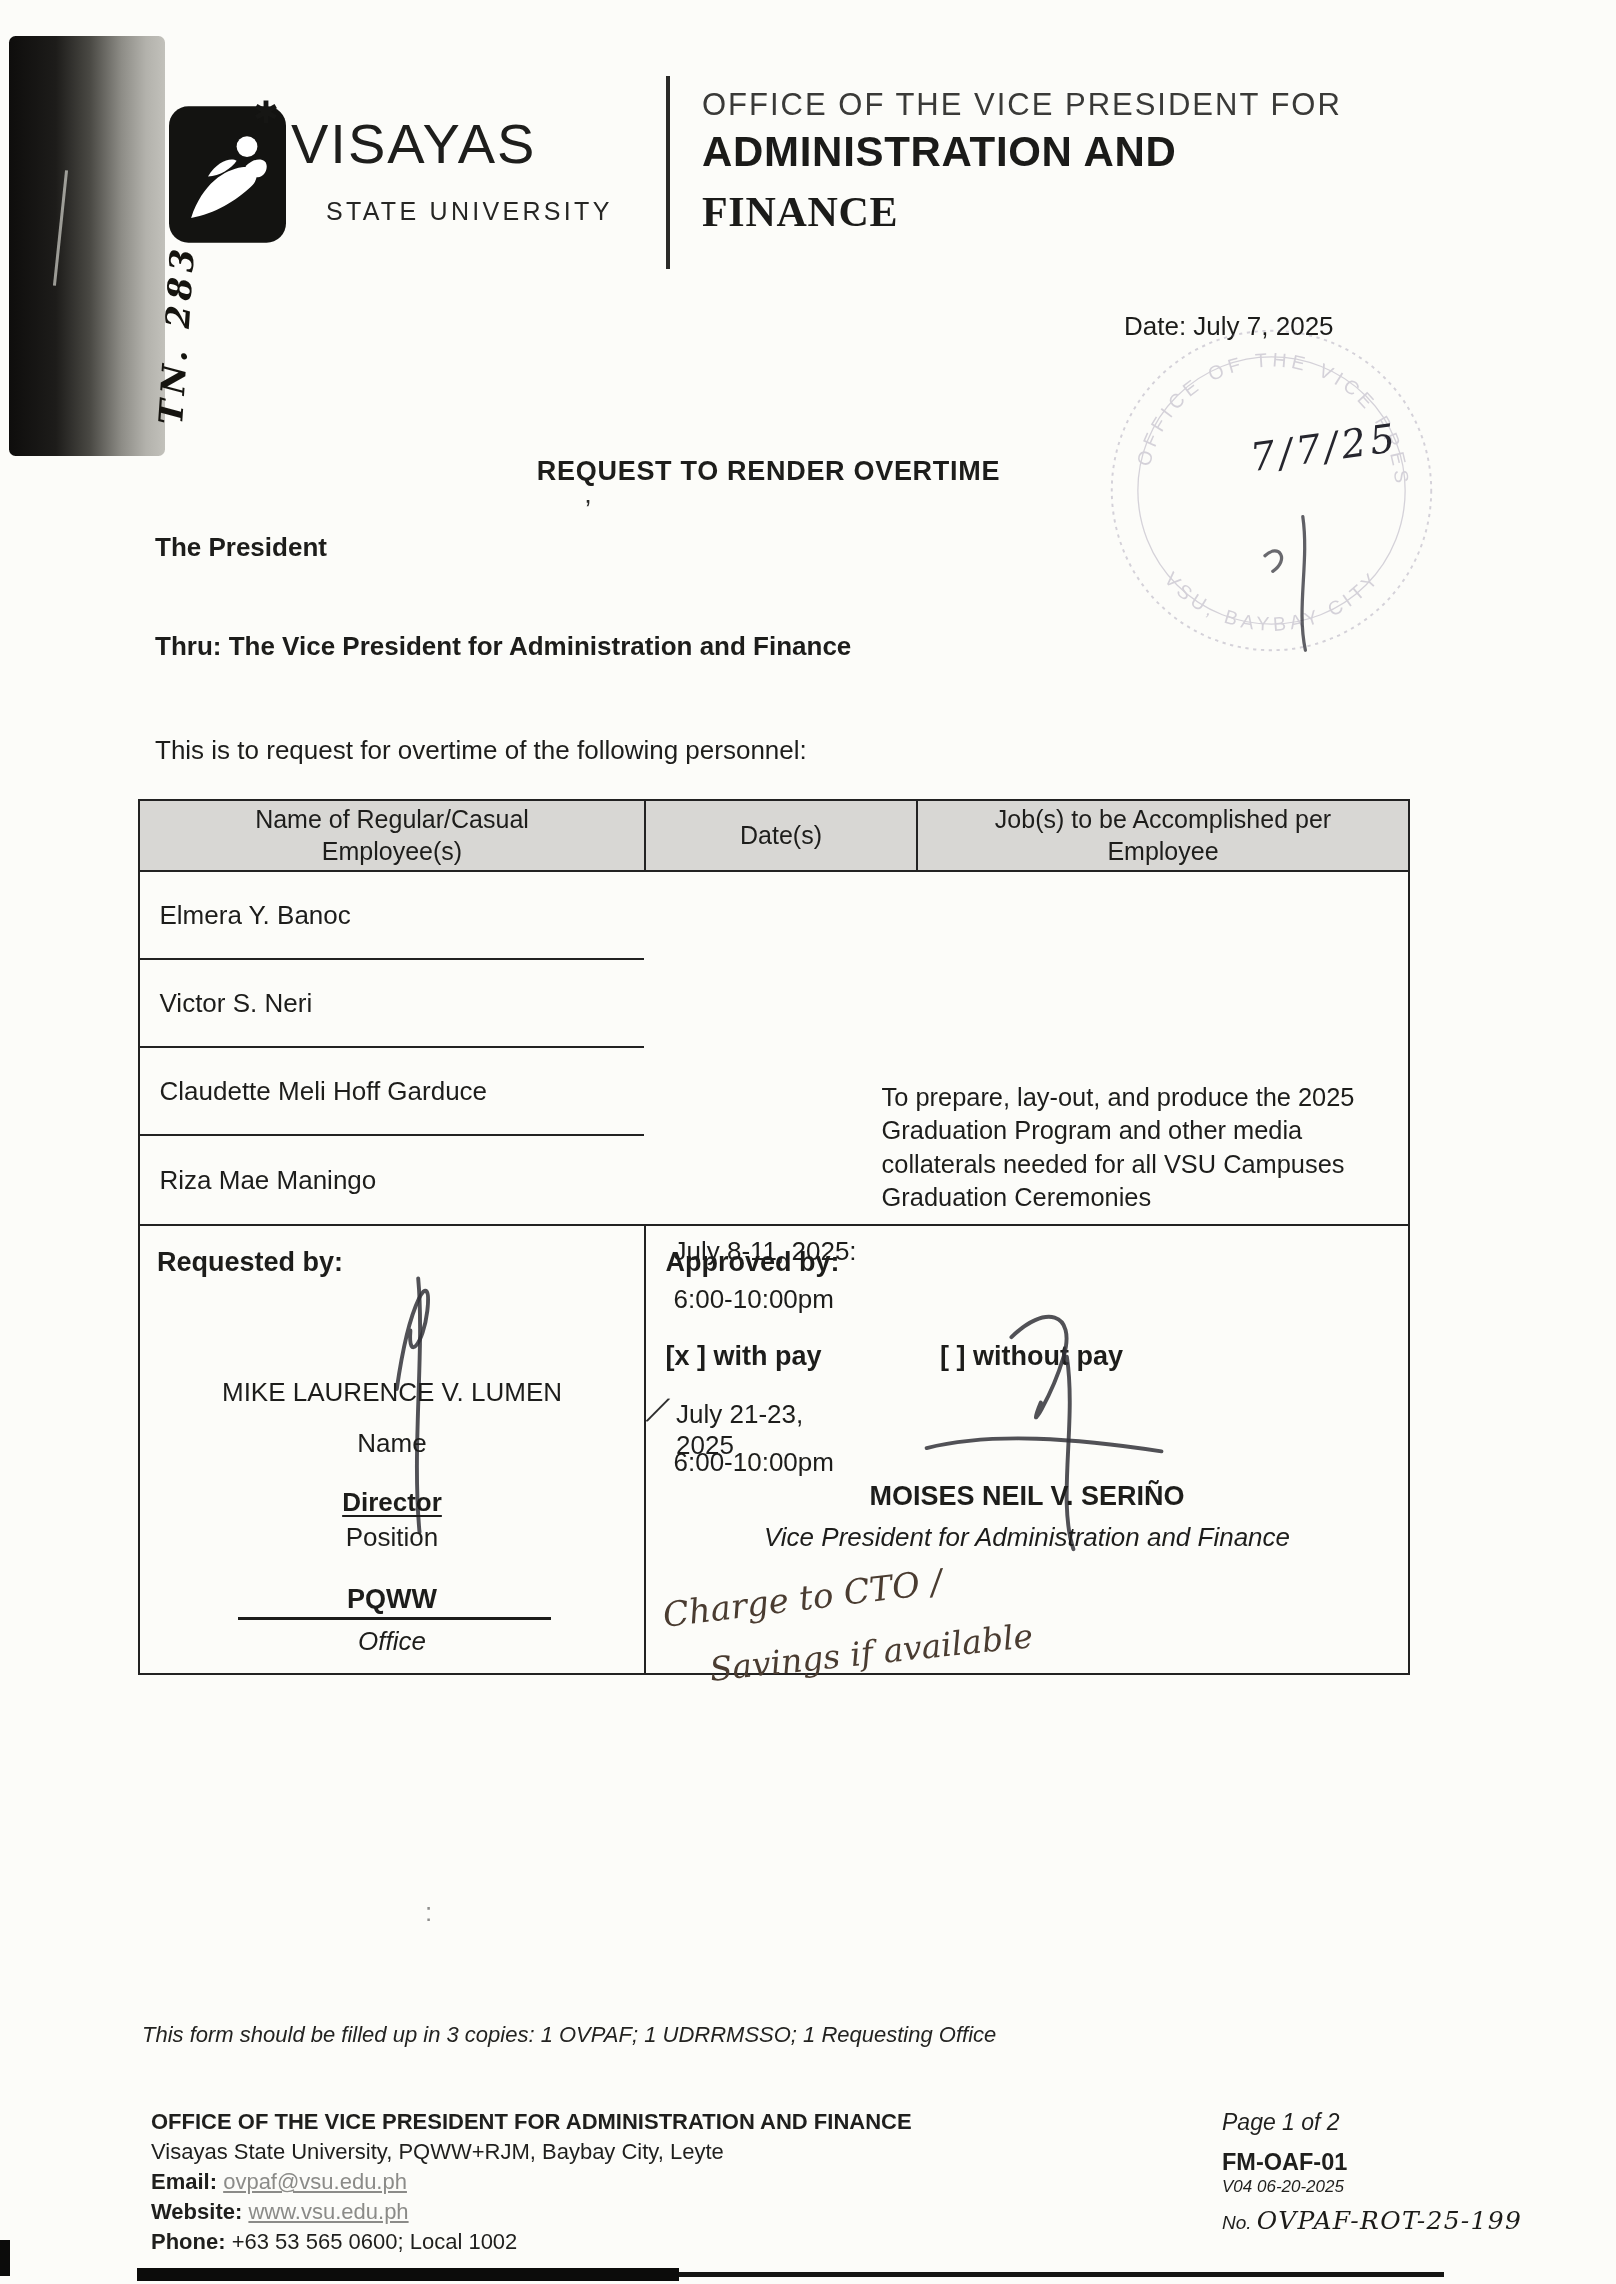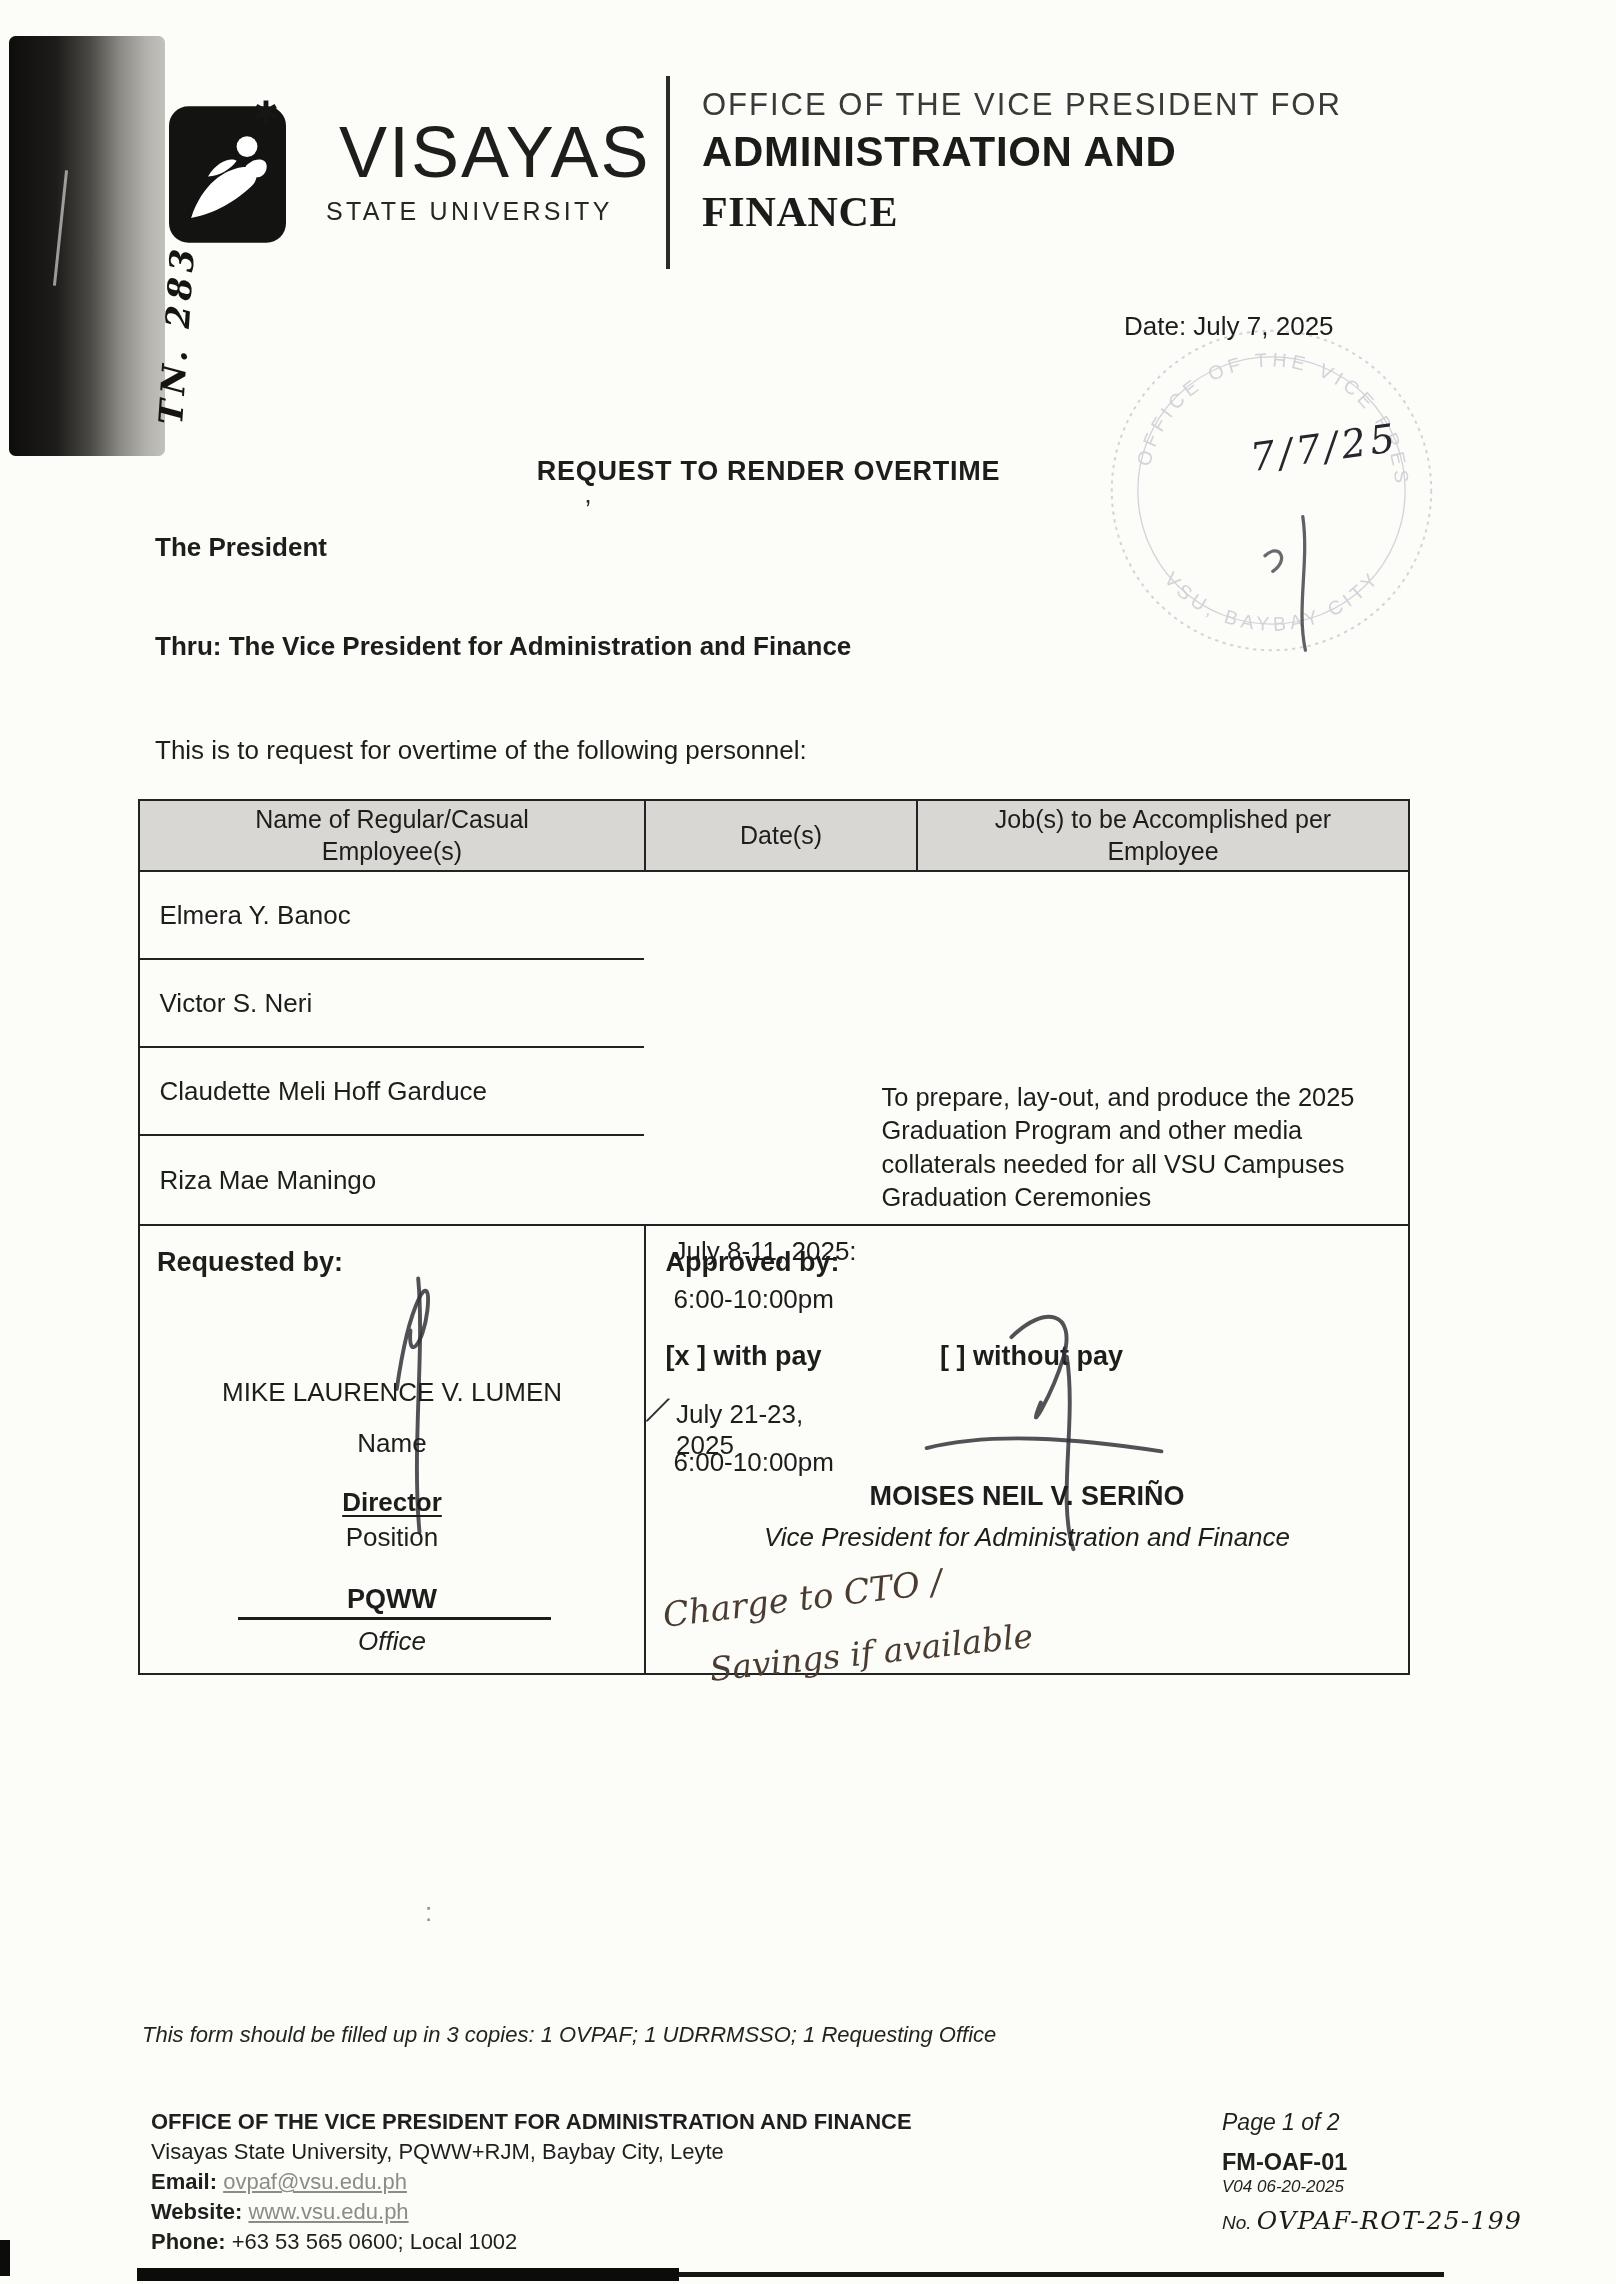--- a/index.html
+++ b/index.html
@@ -8,21 +8,21 @@
   
   .scan-strip{position:absolute;left:9px;top:36px;width:156px;height:420px;border-radius:6.5px;
     background:linear-gradient(90deg,#0e0d0c 0%,#1d1c1a 30%,#4a4944 52%,#8d8c86 72%,#b3b2ac 88%,#c2c1bb 100%);}
   .strip-line{position:absolute;left:50px;top:134px;width:2.6px;height:116px;background:#d2d1ca;opacity:.7;transform:rotate(6deg);}
   .tn-number{position:absolute;left:151px;top:423px;transform:rotate(-86deg);transform-origin:0 0;
     font-family:"DejaVu Serif",serif;font-style:italic;font-size:33px;font-weight:600;color:#15140f;letter-spacing:5.2px;white-space:nowrap;}
 
   
   .logo-svg{position:absolute;left:169px;top:106px;width:117px;height:137px;}
   .logo-star{position:absolute;left:253px;top:94px;font-size:31px;color:#161614;}
-  .uni-name{position:absolute;left:291px;top:111px;font-size:72px;letter-spacing:2px;color:#1e1e1c;margin-left:48px;}
+  .uni-name{position:absolute;left:291px;top:111px;font-size:56px;letter-spacing:2px;color:#1e1e1c;}
   .uni-sub{position:absolute;left:326px;top:197px;font-size:25px;letter-spacing:3.3px;color:#262624;}
   .hdr-divider{position:absolute;left:666px;top:76px;width:3.9px;height:193px;background:#2a2a28;}
   .office-1{position:absolute;left:702px;top:87px;font-size:31px;letter-spacing:2px;color:#3a3a38;}
   .office-2{position:absolute;left:702px;top:128px;font-size:42px;font-weight:700;letter-spacing:0.7px;color:#1b1b19;}
   .office-3{position:absolute;left:702px;top:188px;font-size:42px;font-weight:700;letter-spacing:0.7px;color:#1b1b19;font-family:Liberation Serif, serif;}
   .date-line{position:absolute;left:1124px;top:311px;font-size:26px;color:#1c1c1a;}
 
   
   .stamp-svg{position:absolute;left:1102px;top:321px;width:339px;height:339px;opacity:.30;}
   .pen-svg{position:absolute;left:1102px;top:321px;width:339px;height:339px;}

